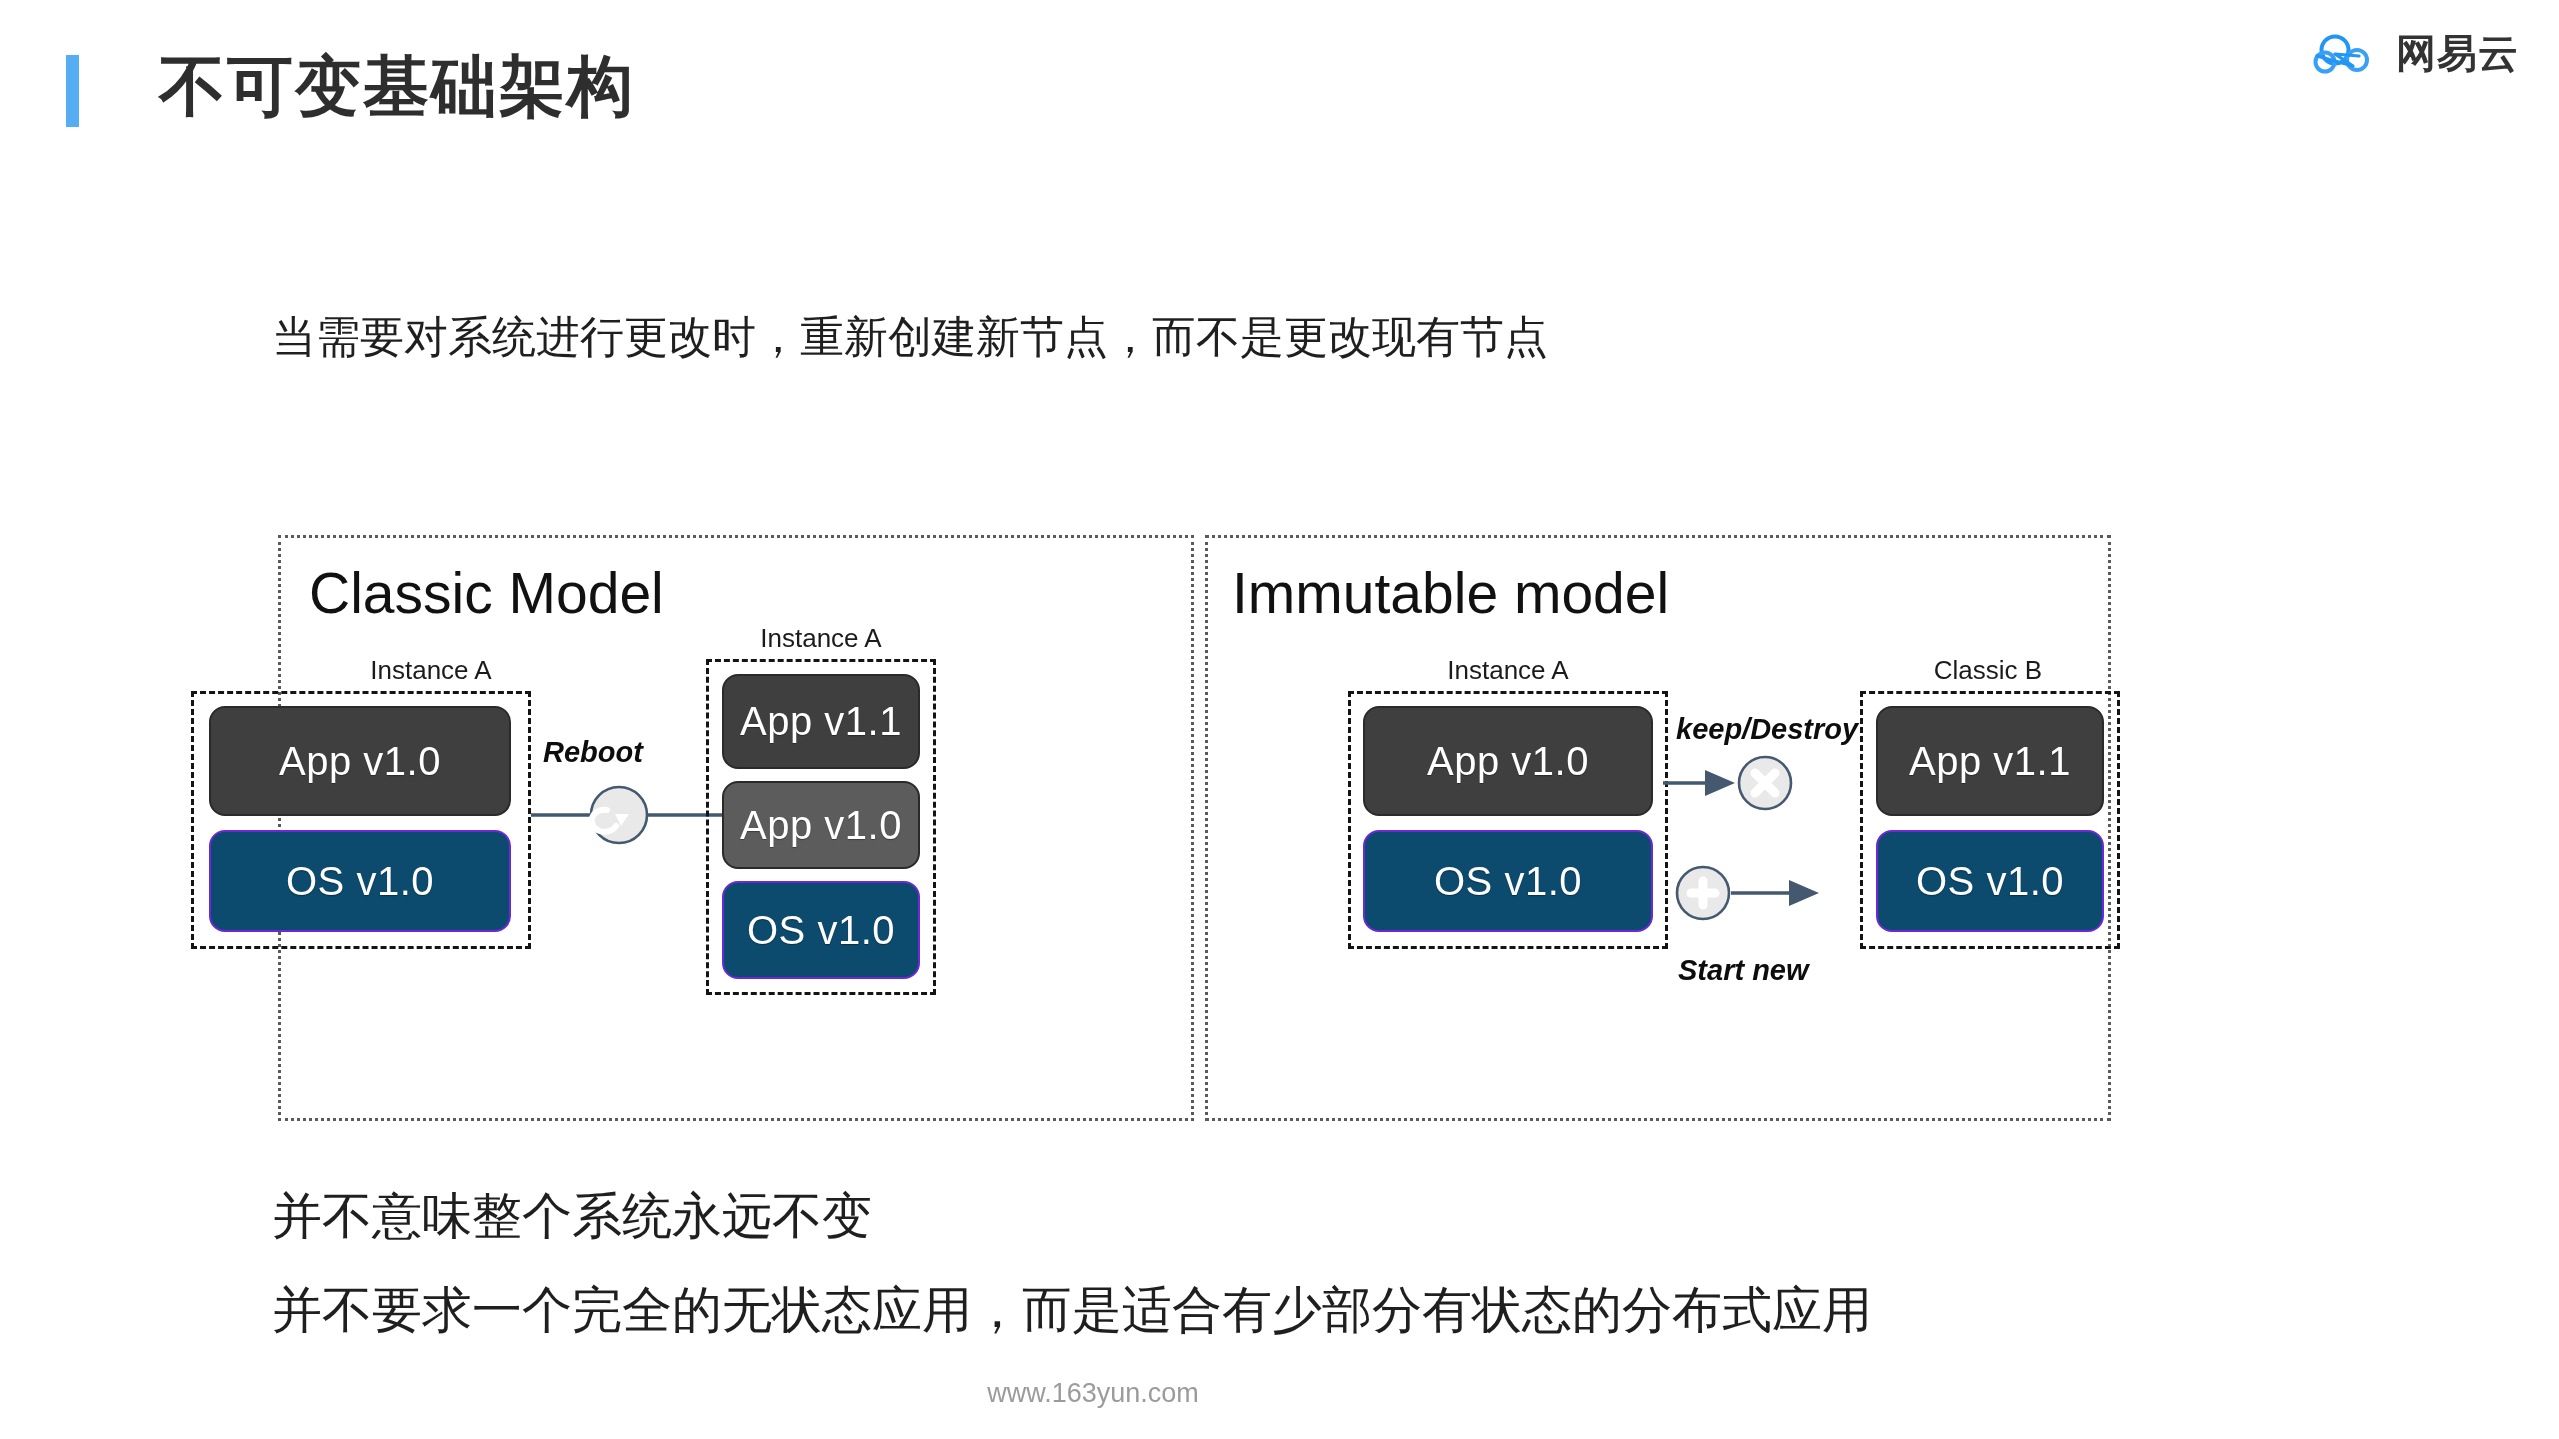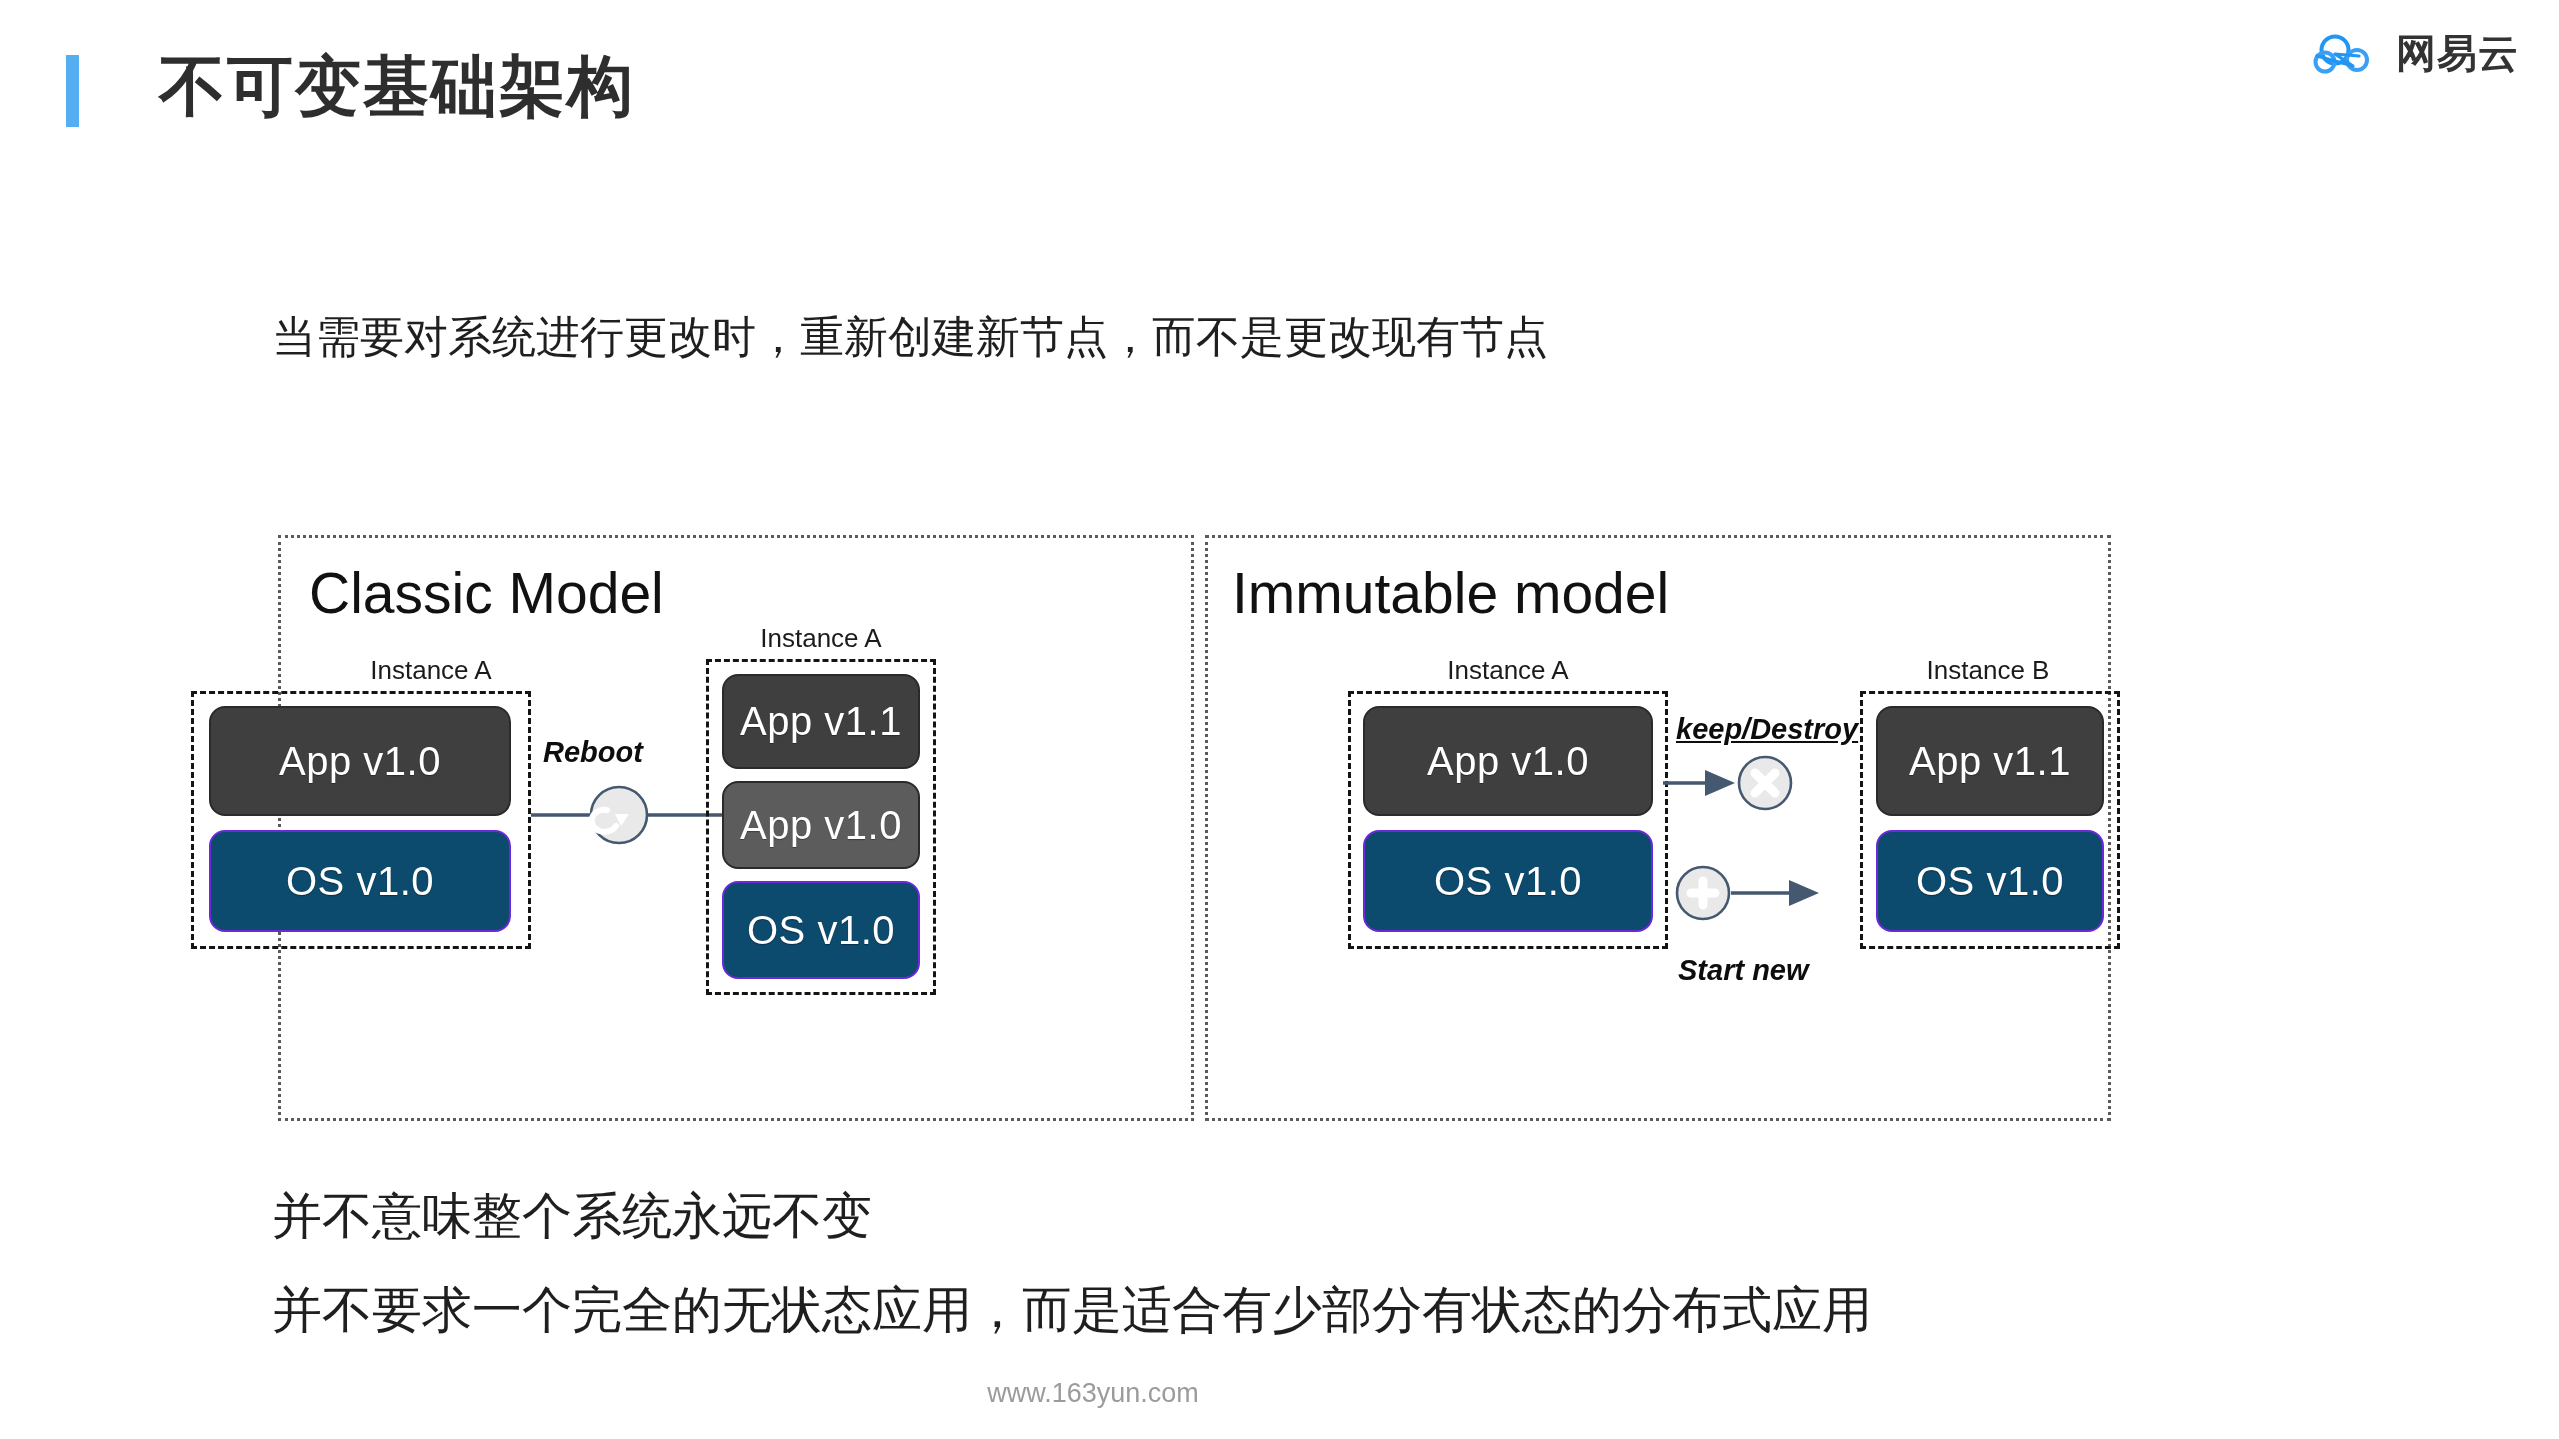--- a/index.html
+++ b/index.html
@@ -196,37 +196,37 @@
 </div>
 
 <div class="panel" id="panel-immutable">
   <div class="panel-title">Immutable model</div>
 
   <div class="instance-label" style="left:120px; top:117px; width:360px;">Instance A</div>
   <div class="instance-box" style="left:140px; top:153px; width:320px; height:258px;"></div>
   <div class="stack-block blk-dark" style="left:155px; top:168px; width:290px; height:110px;">App v1.0</div>
   <div class="stack-block blk-light" style="left:155px; top:292px; width:290px; height:102px;">OS v1.0</div>
 
-  <div class="flow-label" style="left:468px; top:175px;text-decoration:underline;">keep/Destroy</div>
+  <div class="flow-label" style="left:468px; top:175px;">keep/Destroy</div>
   <svg class="conn-svg" style="left:455px; top:190px; width:180px; height:110px;" viewBox="0 0 180 110">
     <line x1="0" y1="55" x2="46" y2="55" stroke="#44596f" stroke-width="3.5"></line>
     <polygon points="42,42 72,55 42,68" fill="#44596f"></polygon>
     <circle cx="102" cy="55" r="26" fill="#e9e9e9" stroke="#44596f" stroke-width="2.6"></circle>
     <path d="M92 45 L112 65 M112 45 L92 65" stroke="#ffffff" stroke-width="9" stroke-linecap="round"></path>
   </svg>
 
   <svg class="conn-svg" style="left:455px; top:300px; width:230px; height:110px;" viewBox="0 0 230 110">
     <circle cx="40" cy="55" r="26" fill="#e9e9e9" stroke="#44596f" stroke-width="2.6"></circle>
     <path d="M40 43 L40 67 M28 55 L52 55" stroke="#ffffff" stroke-width="9" stroke-linecap="round"></path>
     <line x1="68" y1="55" x2="130" y2="55" stroke="#44596f" stroke-width="3.5"></line>
     <polygon points="126,42 156,55 126,68" fill="#44596f"></polygon>
   </svg>
   <div class="flow-label" style="left:470px; top:416px;">Start new</div>
 
-  <div class="instance-label" style="left:600px; top:117px; width:360px;">Instance B</div>
+  <div class="instance-label" style="left:600px; top:117px; width:360px;">Classic B</div>
   <div class="instance-box" style="left:652px; top:153px; width:260px; height:258px;"></div>
   <div class="stack-block blk-dark" style="left:668px; top:168px; width:228px; height:110px;">App v1.1</div>
   <div class="stack-block blk-light" style="left:668px; top:292px; width:228px; height:102px;">OS v1.0</div>
 </div>
 
 <div class="note-line" id="note-0">并不意味整个系统永远不变</div>
 <div class="note-line" id="note-1">并不要求一个完全的无状态应用，而是适合有少部分有状态的分布式应用</div>
 
 <div class="footer">www.163yun.com</div>
 

